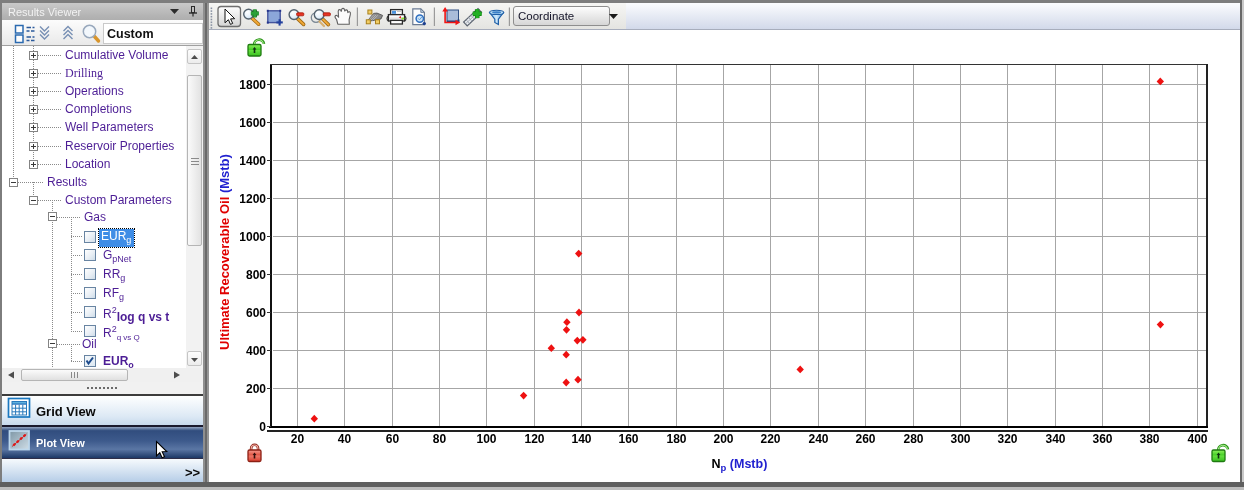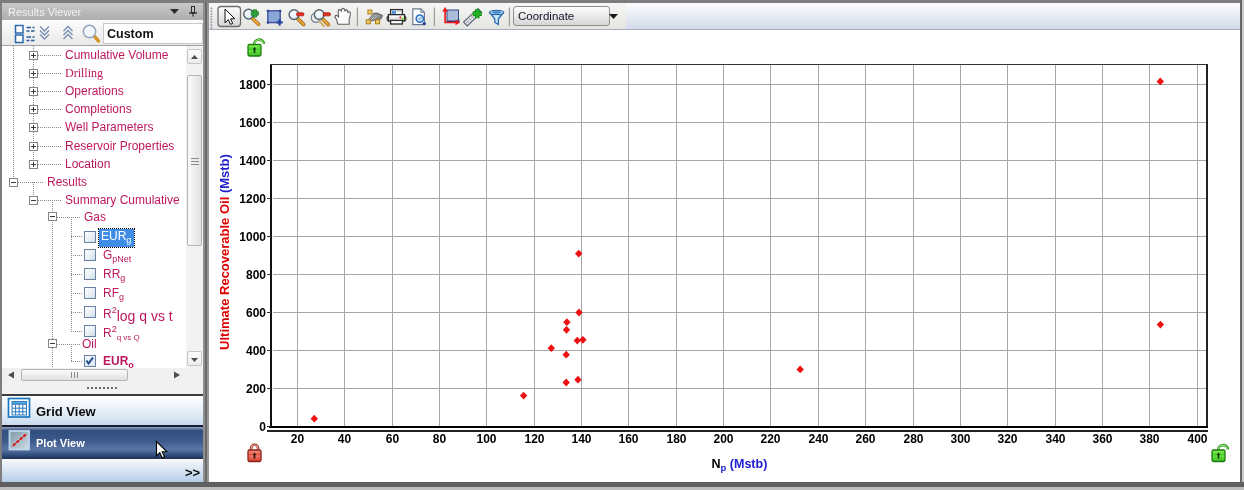--- a/index.html
+++ b/index.html
@@ -5,21 +5,21 @@
 * { margin:0; padding:0; box-sizing:border-box; }
 html,body { width:1244px; height:490px; overflow:hidden; background:#fff;
   font-family:"Liberation Sans", sans-serif; }
 #page { position:relative; width:1244px; height:490px; background:#fff; }
 .abs { position:absolute; }
 .vdots { background-image:repeating-linear-gradient(to bottom,#8a8a8a 0 1px,transparent 1px 2px); width:1px; }
 .hdots { background-image:repeating-linear-gradient(to right,#8a8a8a 0 1px,transparent 1px 2px); height:1px; }
 .pmbox { position:absolute; width:9px; height:9px; background:#fff; border:1px solid #848484; }
 .pmbox .h { position:absolute; left:1px; top:3px; width:5px; height:1px; background:#3a3a3a; }
 .pmbox .v { position:absolute; left:3px; top:1px; width:1px; height:5px; background:#3a3a3a; }
-.trow { position:absolute; font-size:12px; color:#be185d; white-space:nowrap; }
+.trow { position:absolute; font-size:12px; color:#4c1d95; white-space:nowrap; }
 .cb { position:absolute; width:12px; height:12px; border:1px solid #6884a2;
   background:linear-gradient(135deg,#ffffff 0%,#e9eff5 55%,#cfdde9 100%); }
 sub { font-size:9px; }
 sup { font-size:9px; }
 </style>
 </head>
 <body>
 <div id="page">
 
 <div class="abs" style="left:0;top:0;width:1244px;height:4px;background:#7d7d7d;"></div>
@@ -121,41 +121,41 @@
         </div>
 
     <div class="trow" style="left:63px;top:2px;">Cumulative Volume</div>
     <div class="trow" style="left:63px;top:20px;font-family:Liberation Serif, serif;">Drilling</div>
     <div class="trow" style="left:63px;top:38px;">Operations</div>
     <div class="trow" style="left:63px;top:56px;">Completions</div>
     <div class="trow" style="left:63px;top:74px;">Well Parameters</div>
     <div class="trow" style="left:63px;top:93px;">Reservoir Properties</div>
     <div class="trow" style="left:63px;top:111px;">Location</div>
     <div class="trow" style="left:45px;top:129px;">Results</div>
-    <div class="trow" style="left:63px;top:147px;">Summary Cumulative</div>
+    <div class="trow" style="left:63px;top:147px;">Custom Parameters</div>
     <div class="trow" style="left:82px;top:164px;">Gas</div>
     <div class="trow" style="left:80px;top:291px;">Oil</div>
 
     <div class="cb" style="left:82px;top:185px;"></div>
     <div class="cb" style="left:82px;top:203px;"></div>
     <div class="cb" style="left:82px;top:222px;"></div>
     <div class="cb" style="left:82px;top:241px;"></div>
     <div class="cb" style="left:82px;top:260px;"></div>
     <div class="cb" style="left:82px;top:279px;"></div>
     <div class="cb" style="left:82px;top:309px;background:linear-gradient(135deg,#f4f8fb,#dce8f2);">
       <svg width="12" height="12" style="position:absolute;left:-1px;top:-1px;">
             <path d="M2.5 5.5 L4.5 8.5 L9 2.5" fill="none" stroke="#1c4a8c" stroke-width="2"></path>
           </svg>
     </div>
 
     <div class="trow" style="left:97px;top:183px;background:#3f8de6;color:#fff;outline:1px dotted #000;padding:0 3px 2px 2px;">EUR<sub>g</sub></div>
     <div class="trow" style="left:101px;top:202px;">G<sub>pNet</sub></div>
     <div class="trow" style="left:101px;top:221px;">RR<sub>g</sub></div>
     <div class="trow" style="left:101px;top:240px;">RF<sub>g</sub></div>
-    <div class="trow" style="left:101px;top:259px;">R<sup>2</sup><sub style="font-size:14px;">log q vs t</sub></div>
+    <div class="trow" style="left:101px;top:259px;">R<sup>2</sup><sub style="font-size:12px;font-weight:bold;">log q vs t</sub></div>
     <div class="trow" style="left:101px;top:278px;">R<sup>2</sup><sub style="font-size:8px;">q vs Q</sub></div>
     <div class="trow" style="left:101px;top:308px;font-weight:bold;">EUR<sub>o</sub></div>
   </div>
 
   <div class="abs" style="z-index:5;left:185px;top:46px;width:15px;height:15px;background:linear-gradient(#fdfdfd,#ececec);border:1px solid #c5c5c5;border-radius:2px;">
     <svg width="13" height="13">
           <polygon points="6.5,4 10,8 3,8" fill="#4d4d4d"></polygon>
         </svg>
   </div>
   <div class="abs" style="z-index:5;left:185px;top:72px;width:15px;height:171px;background:linear-gradient(to right,#fafafa,#e2e2e2);border:1px solid #b5b5b5;border-radius:2px;">

